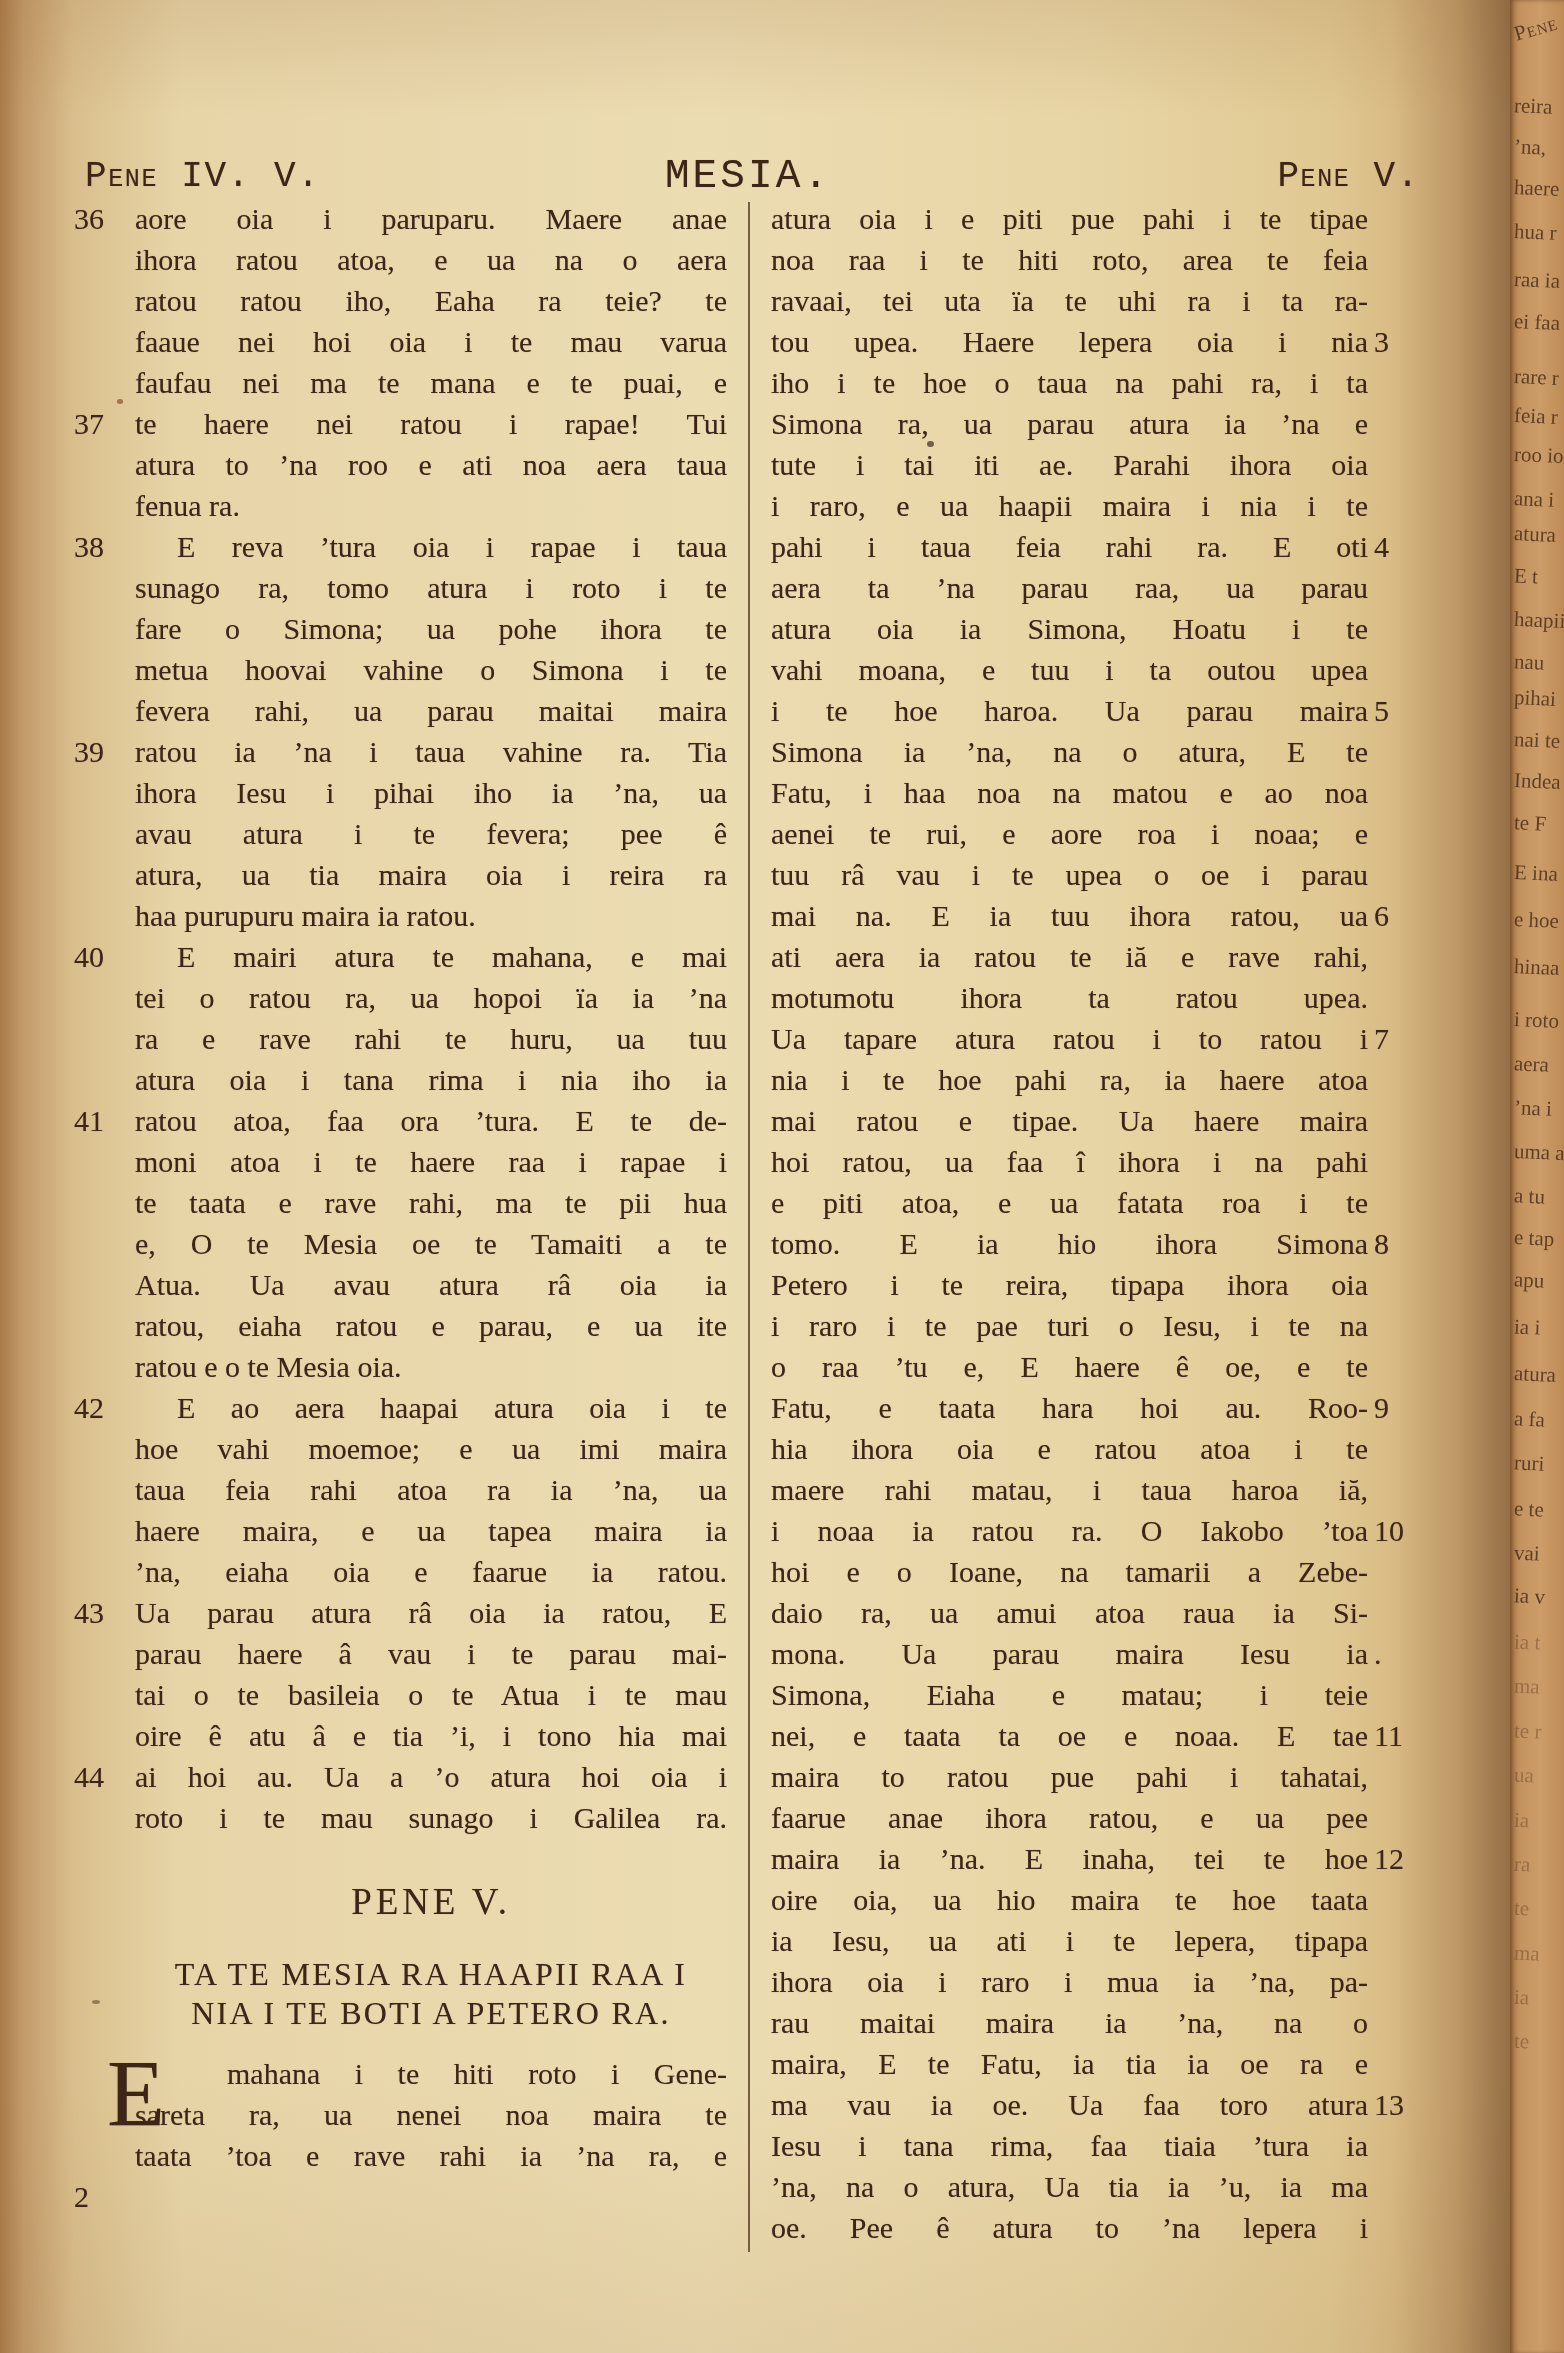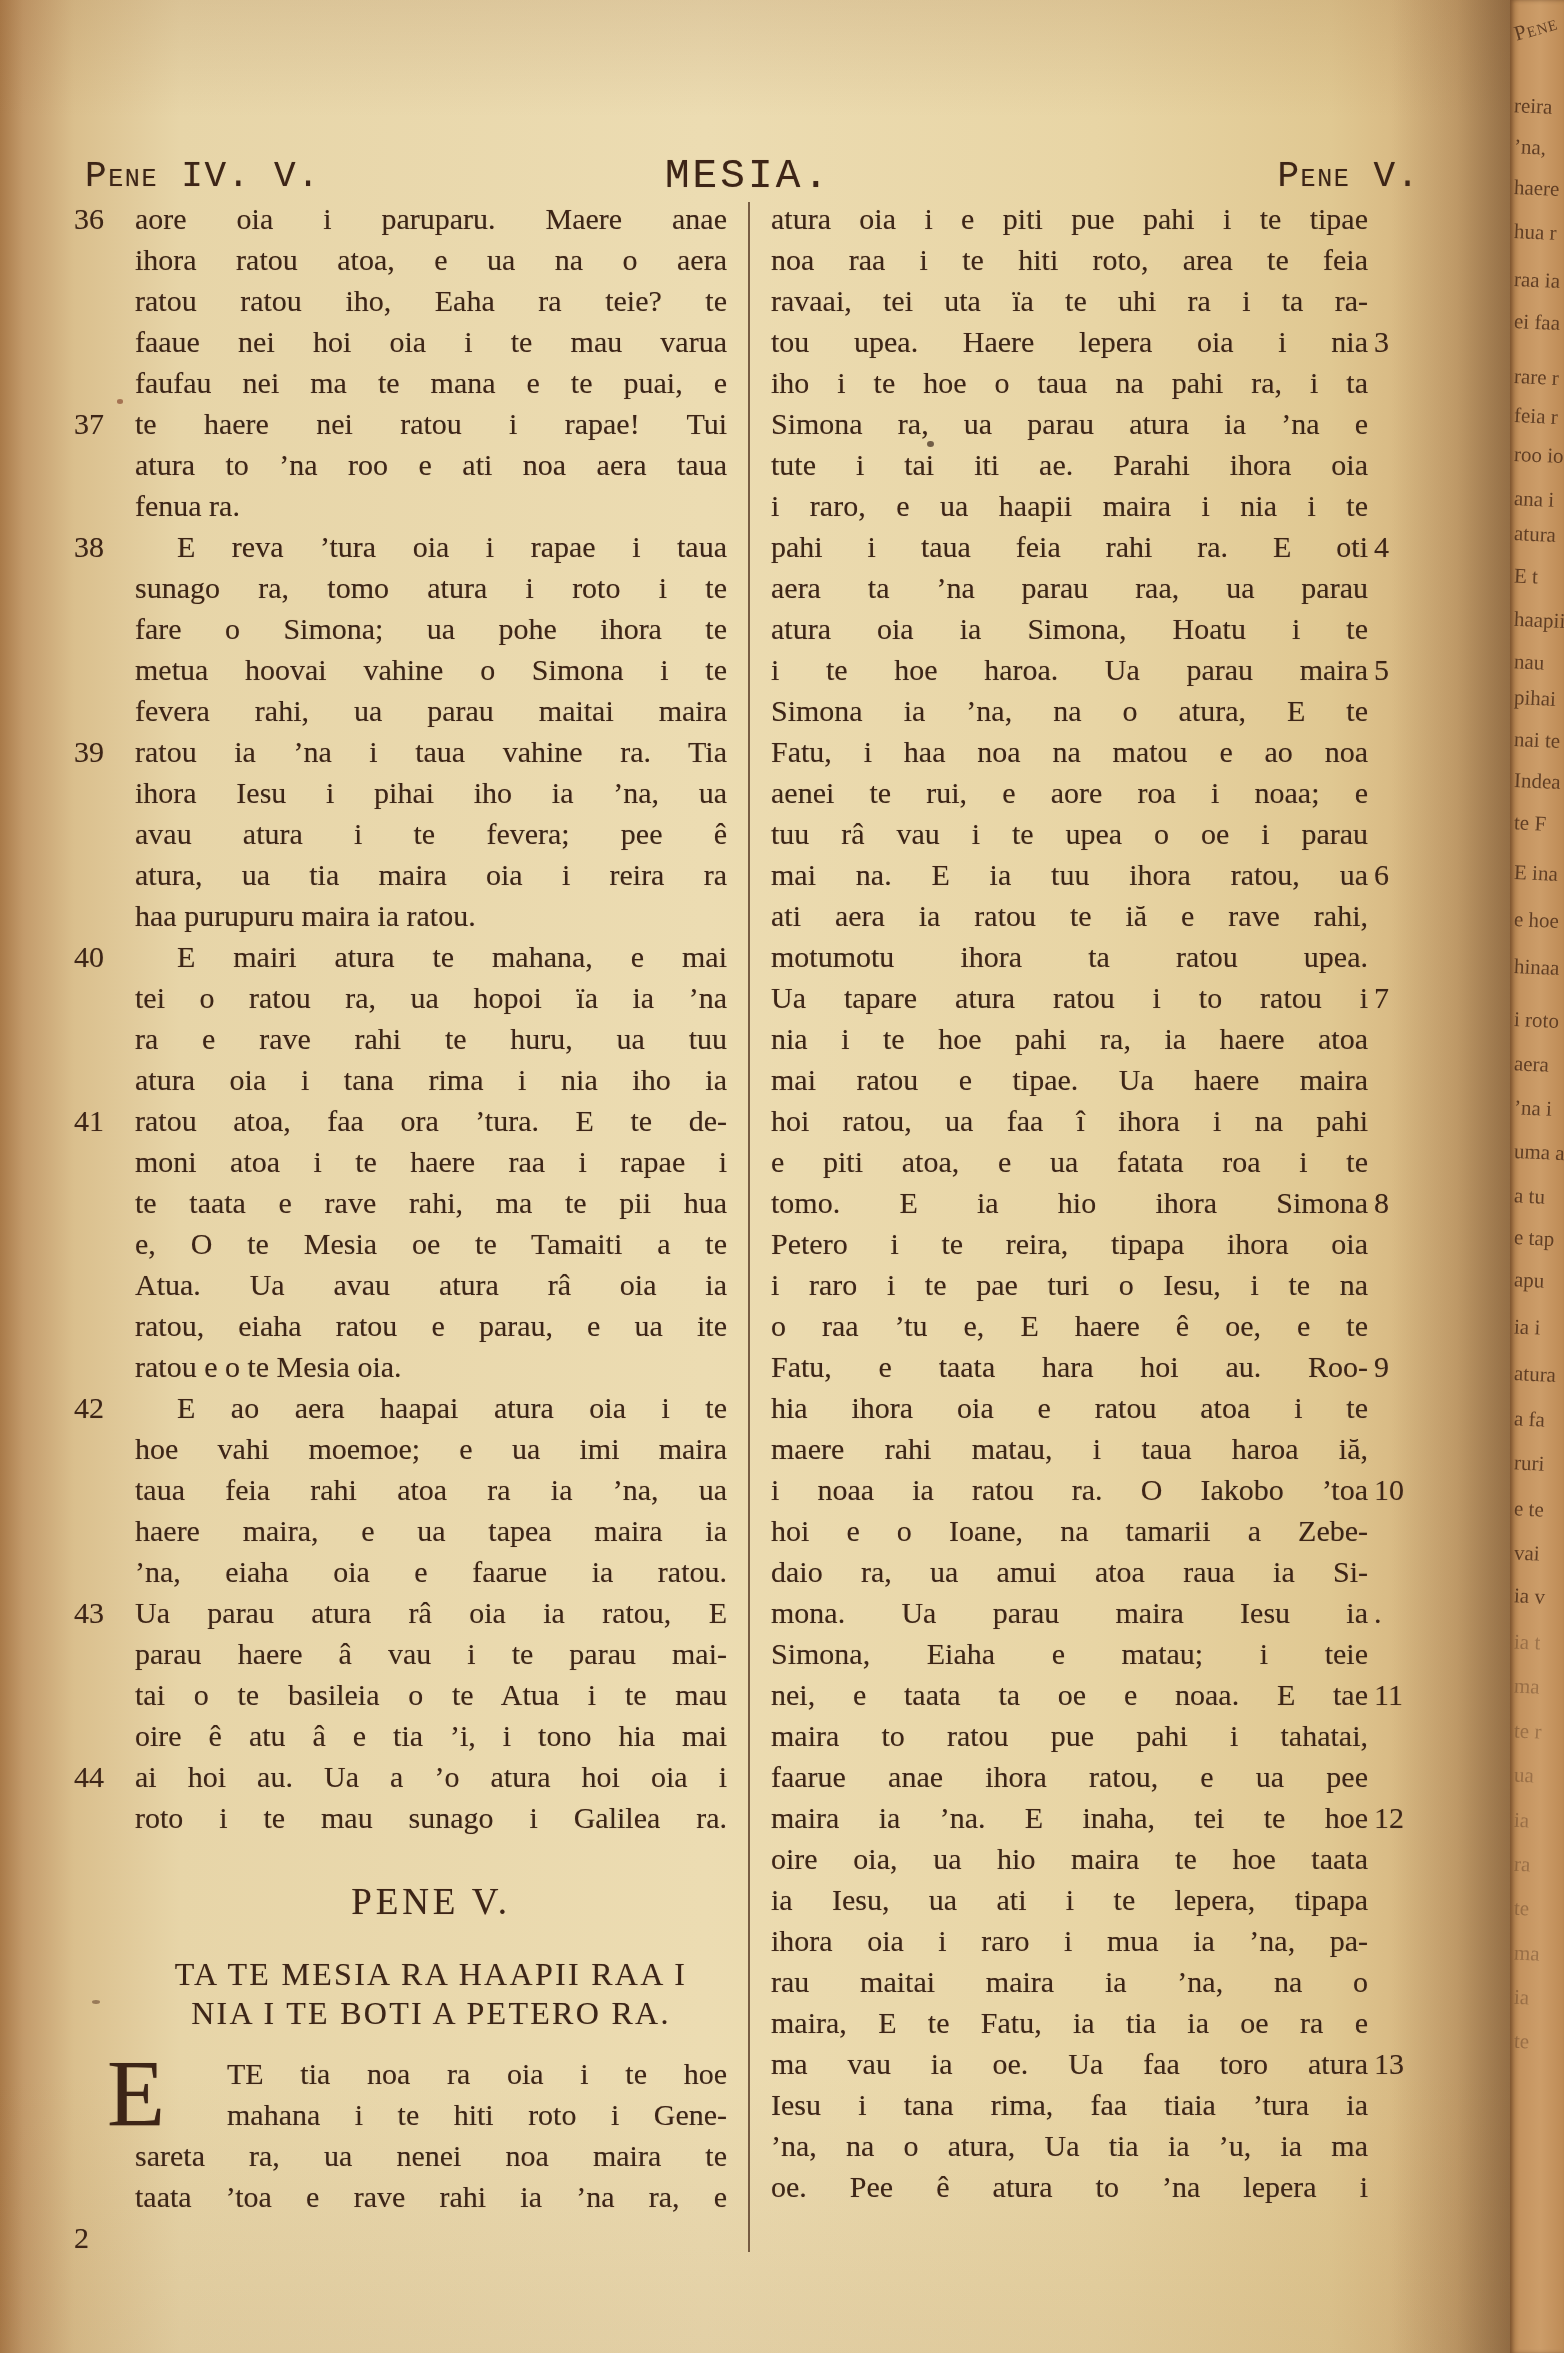--- a/index.html
+++ b/index.html
@@ -105,21 +105,20 @@
         <div class="vline"><span>oire ê atu â e tia ’i, i tono hia mai</span></div>
         <div class="vline"><span>ai hoi au.   Ua a ’o atura hoi oia i</span><span class="vnum-l">44</span></div>
         <div class="vline"><span>roto i te mau sunago i Galilea ra.</span></div>
       </div>
     <div class="chap-head">PENE V.</div>
     <div class="chap-sub first">TA TE MESIA RA HAAPII RAA I</div>
     <div class="chap-sub">NIA I TE BOTI A PETERO RA.</div>
     <div id="intro">
       <span class="dropcap">E</span>
       <div id="intro-lines">
-          <div class="vline droppad"><span>TE tia noa ra oia </span><span class="ital">i te hoe</span></div>
           <div class="vline droppad"><span class="ital">mahana</span><span> i te hiti roto i Gene-</span></div>
           <div class="vline"><span>sareta ra, ua nenei noa maira te</span></div>
           <div class="vline"><span>taata ’toa e rave rahi ia ’na ra, e</span></div>
           <div class="vline"><span class="vnum-l">2</span></div>
         </div>
     </div>
   </div>
 
   <div class="col ink" id="right-col">
     <div id="right-lines">
@@ -127,20 +126,21 @@
         <div class="vline"><span>noa raa i te hiti roto, area te feia</span></div>
         <div class="vline"><span>ravaai, tei uta ïa te uhi ra i ta ra-</span></div>
         <div class="vline"><span>tou upea.   Haere lepera oia i nia</span><span class="vnum-r">3</span></div>
         <div class="vline"><span>iho i te hoe o taua na pahi ra, i ta</span></div>
         <div class="vline"><span>Simona ra, ua parau atura ia ’na e</span></div>
         <div class="vline"><span>tute i tai iti ae.   Parahi ihora oia</span></div>
         <div class="vline"><span>i raro, e ua haapii maira i nia i te</span></div>
         <div class="vline"><span>pahi i taua feia rahi ra.   E oti</span><span class="vnum-r">4</span></div>
         <div class="vline"><span>aera ta ’na parau raa, ua parau</span></div>
         <div class="vline"><span>atura oia ia Simona, Hoatu i te</span></div>
+        <div class="vline"><span>vahi moana, e tuu i ta outou upea</span></div>
         <div class="vline"><span>i te hoe haroa.   Ua parau maira</span><span class="vnum-r">5</span></div>
         <div class="vline"><span>Simona ia ’na, na o atura, E te</span></div>
         <div class="vline"><span>Fatu, i haa noa na matou e ao noa</span></div>
         <div class="vline"><span>aenei te rui, e aore roa i noaa; e</span></div>
         <div class="vline"><span>tuu râ vau i te upea o oe i parau</span></div>
         <div class="vline"><span>mai na.   E ia tuu ihora ratou, ua</span><span class="vnum-r">6</span></div>
         <div class="vline"><span>ati aera ia ratou te iă e rave rahi,</span></div>
         <div class="vline"><span>motumotu ihora ta ratou upea.</span></div>
         <div class="vline"><span>Ua tapare atura ratou i to ratou i</span><span class="vnum-r">7</span></div>
         <div class="vline"><span>nia i te hoe pahi ra, ia haere atoa</span></div>

